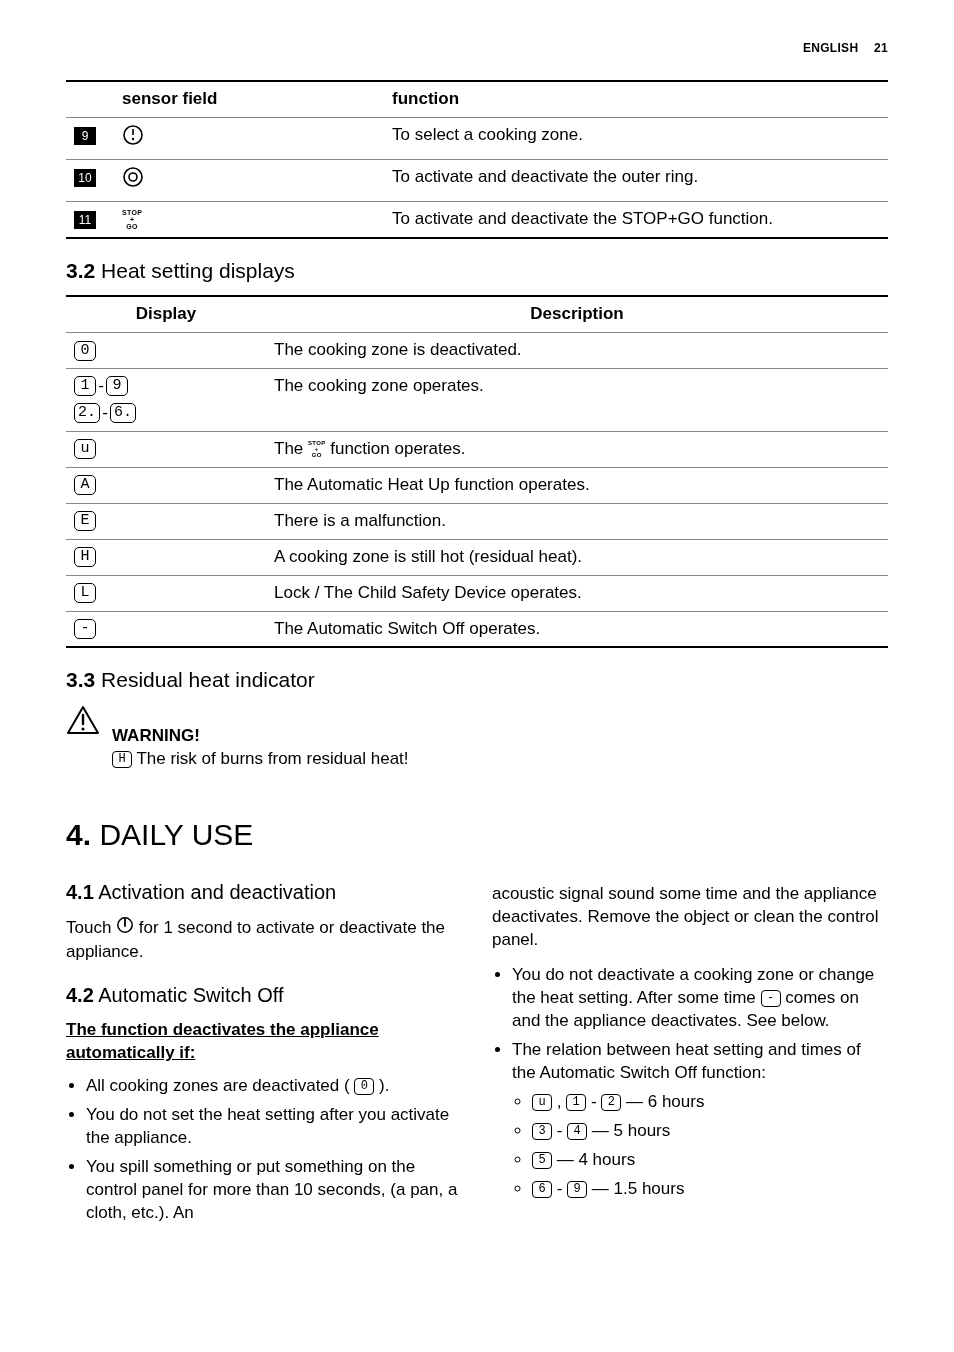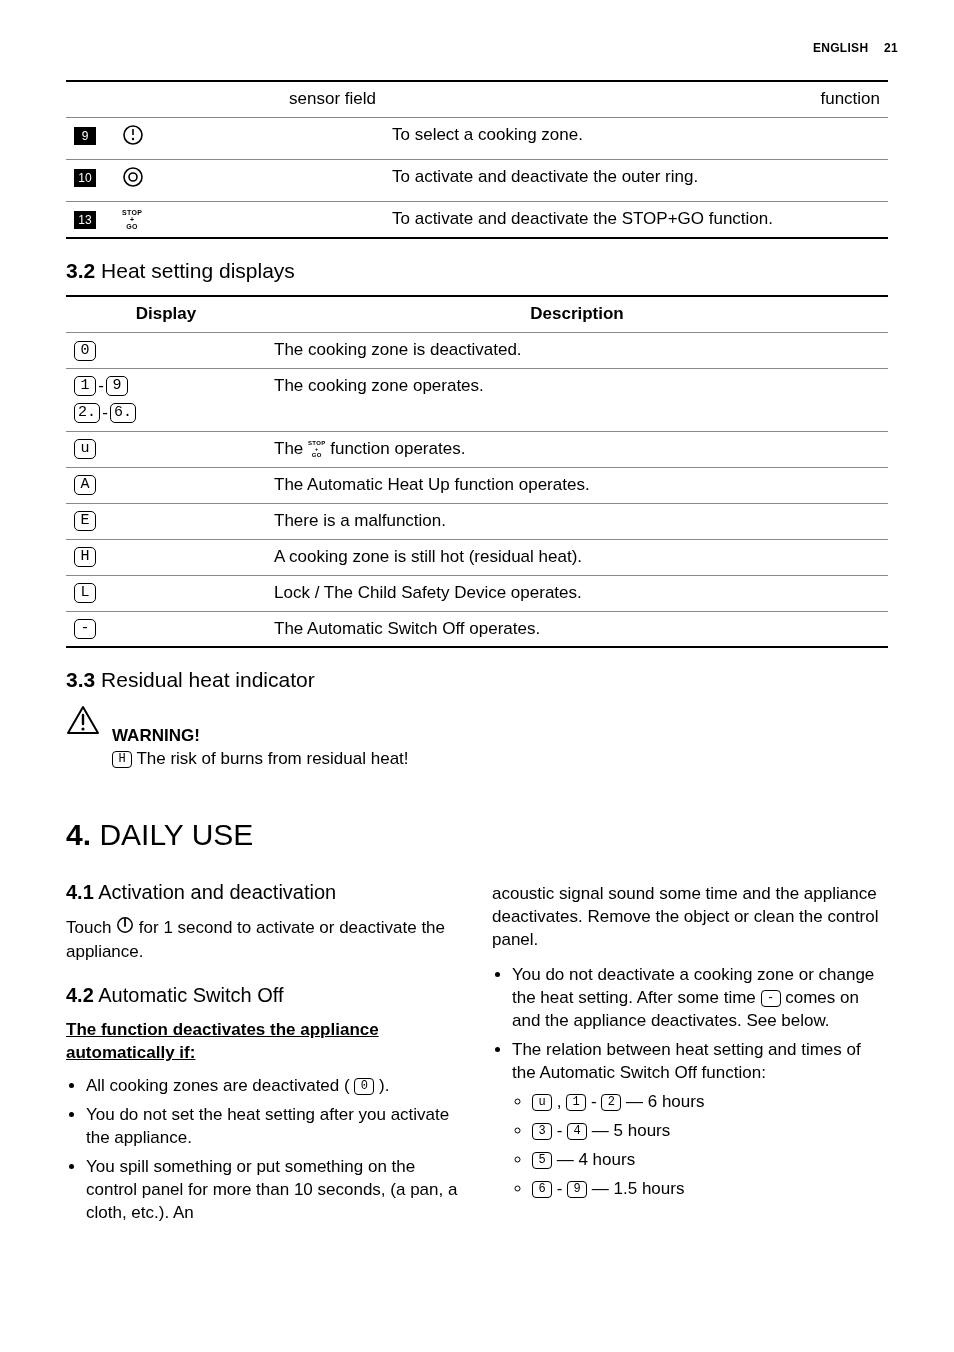--- a/index.html
+++ b/index.html
@@ -1,25 +1,25 @@
 <!DOCTYPE html>
 <html><head>
 <meta charset="utf-8">
 <style>
   html,body{margin:0;padding:0;background:#fff;color:#000;font-family:Helvetica,Arial,sans-serif;font-size:17px;line-height:1.35;}
   .page{width:954px;height:1352px;position:relative;padding:40px 66px 0 66px;box-sizing:border-box;}
-  .runhead{position:absolute;top:40px;right:56px;font-size:12px;font-weight:bold;letter-spacing:0.3px;}
+  .runhead{position:absolute;top:40px;right:66px;font-size:12px;font-weight:bold;letter-spacing:0.3px;}
   .runhead .pg{margin-left:12px;}
   .content{margin-top:40px;}
   table{border-collapse:collapse;width:100%;margin-bottom:18px;}
   th,td{text-align:left;padding:6px 8px;vertical-align:top;font-size:17px;}
   .t1 thead tr{border-top:2px solid #000;border-bottom:1px solid #888;}
   .t1 tbody tr{border-bottom:1px solid #888;}
   .t1 tbody tr:last-child{border-bottom:2px solid #000;}
-  .t1 th{font-weight:normal;text-align:right;}
+  .t1 th{font-weight:bold;}
   .t1 .c0{width:48px;}
   .t1 .c1{width:270px;}
   .numbox{display:inline-block;background:#000;color:#fff;font-size:12px;padding:1px 3px;min-width:16px;text-align:center;}
   .ficon{display:inline-block;vertical-align:middle;}
   .stopgo{font-size:7px;line-height:7px;text-align:center;font-weight:bold;letter-spacing:0.3px;}
   .sec-h{font-size:21px;margin:16px 0 10px 0;}
   .sec-h b{font-weight:bold;}
   .t2 thead tr{border-top:2px solid #000;border-bottom:1px solid #888;}
   .t2 tbody tr{border-bottom:1px solid #888;}
   .t2 tbody tr:last-child{border-bottom:2px solid #000;}
@@ -88,21 +88,21 @@
             <span class="ficon">
               <svg width="22" height="22" viewBox="0 0 22 22">
                   <circle cx="11" cy="11" r="9" fill="none" stroke="#000" stroke-width="1.6"></circle>
                   <circle cx="11" cy="11" r="4" fill="none" stroke="#000" stroke-width="1.6"></circle>
                 </svg>
             </span>
           </td>
           <td>To activate and deactivate the outer ring.</td>
         </tr>
         <tr>
-          <td><span class="numbox">13</span></td>
+          <td><span class="numbox">11</span></td>
           <td>
             <span class="ficon stopgo">
               <div>STOP</div>
               <div>+</div>
               <div>GO</div>
             </span>
           </td>
           <td>To activate and deactivate the STOP+GO function.</td>
         </tr>
       </tbody>

